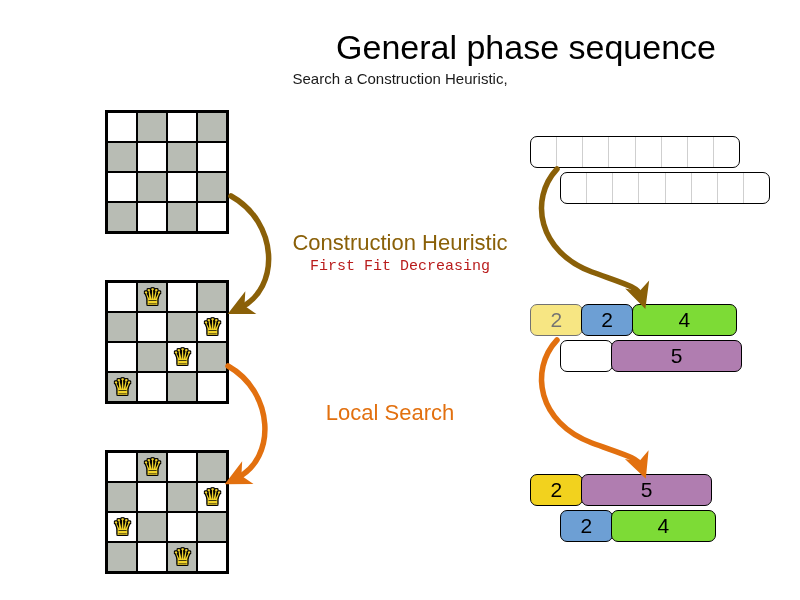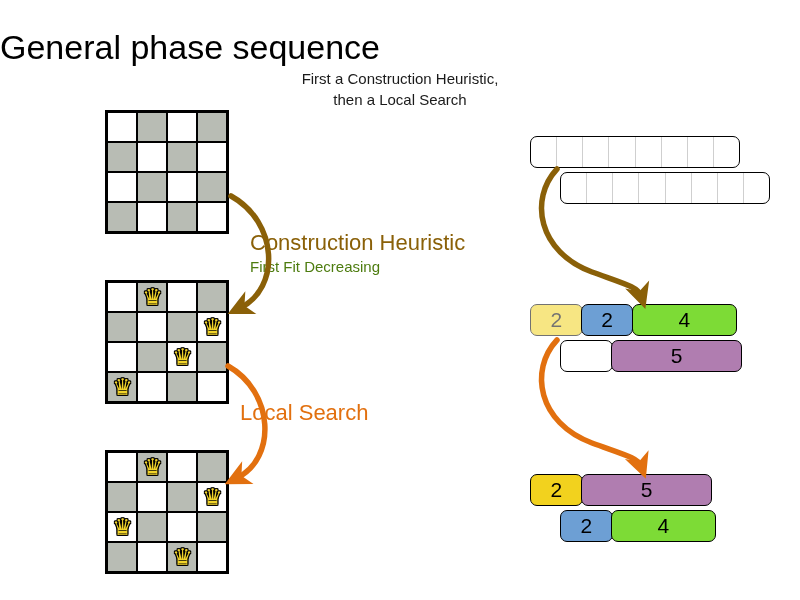--- a/index.html
+++ b/index.html
@@ -12,40 +12,41 @@
     width: 800px;
     height: 600px;
     background: #ffffff;
     overflow: hidden;
     font-family: "Liberation Sans", sans-serif;
   }
 
   
   #title {
     position: absolute;
-    left: 0; top: 28px;
+    left: 12px; top: 28px;
     width: 704px;
-    text-align: left;
+    text-align: right;
     font-size: 34px;
     color: #000000;
     letter-spacing: 0px;
   }
   #subtitle {
     position: absolute;
     left: 0; top: 68px;
     width: 800px;
     text-align: center;
     font-size: 15px;
     line-height: 21px;
     color: #1a1a1a;
   }
 
   
   .phase-label {
     position: absolute;
+    text-align: center;
     width: 300px;
   }
   .phase-title {
     font-size: 22px;
     line-height: 26px;
   }
   .phase-sub {
     font-size: 15px;
     line-height: 21px;
   }
@@ -129,22 +130,21 @@
     pointer-events: none;
   }
 </style>
 </head>
 <body>
 
 <div id="canvas">
 
   <div id="title">General phase sequence</div>
   <div id="subtitle">
-    <div>First a Construction Heuristic,</div>
-    <div>then a Local Search</div>
+    <div>Search a Construction Heuristic,</div>
   </div>
 
   <div class="board" id="board-0" style="left:105px; top:110px;">
       <div class="cell light"></div>
       <div class="cell dark"></div>
       <div class="cell light"></div>
       <div class="cell dark"></div>
       <div class="cell dark"></div>
       <div class="cell light"></div>
       <div class="cell dark"></div>
@@ -206,21 +206,21 @@
       <div class="cell dark"></div>
       <div class="cell light"></div>
       <div class="cell dark">
         <div class="queen">♛</div>
       </div>
       <div class="cell light"></div>
     </div>
 
   <div class="phase-label" style="left:250px; top:230px;">
     <div class="phase-title" style="color:#8a6008;">Construction Heuristic</div>
-    <div class="phase-sub" style="color:#4d7c0f;">First Fit Decreasing</div>
+    <div class="phase-sub" style="color:#b91c1c;font-family:Liberation Mono, monospace;">First Fit Decreasing</div>
   </div>
 
   <div class="phase-label" style="left:240px; top:400px;">
     <div class="phase-title" style="color:#e2700f;">Local Search</div>
   </div>
 
   <div id="bins-layer">
       <div class="bin" style="left: 530px; top: 136px; width: 210px;">
         <div class="grid-lines">
           <span></span>

